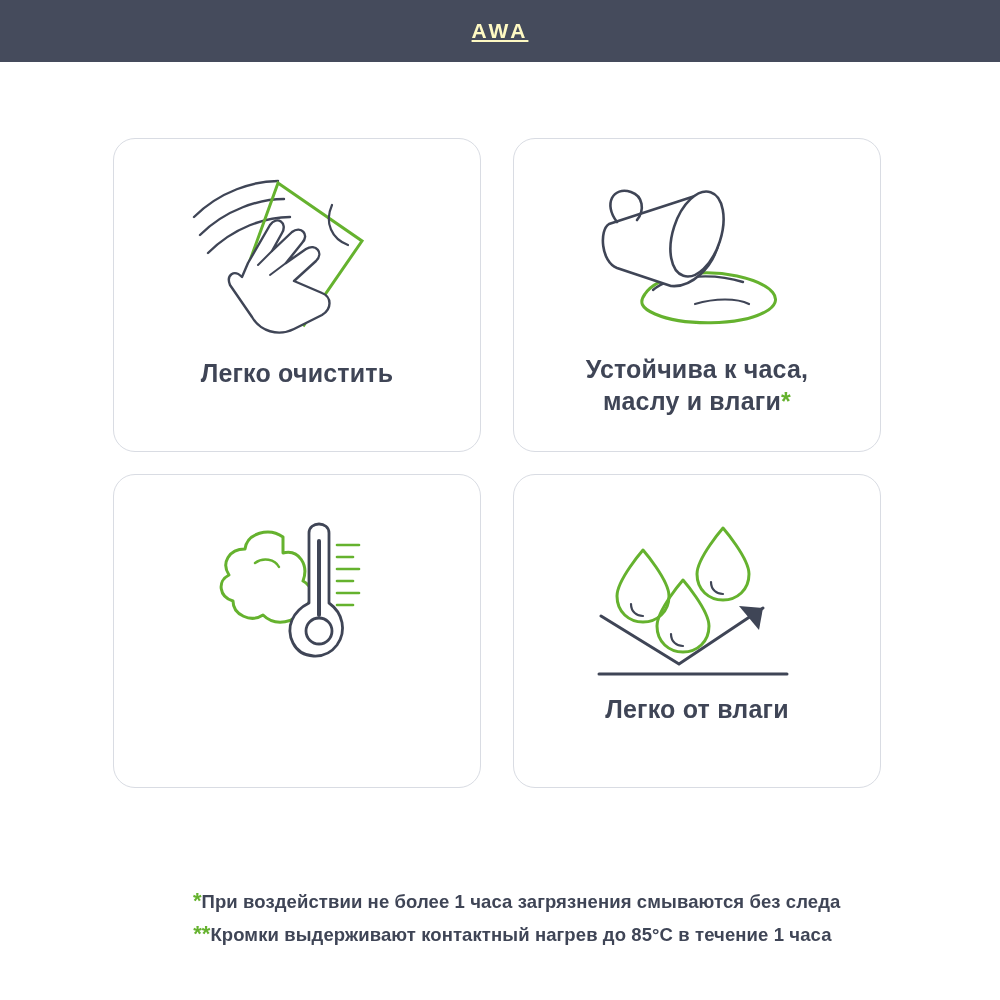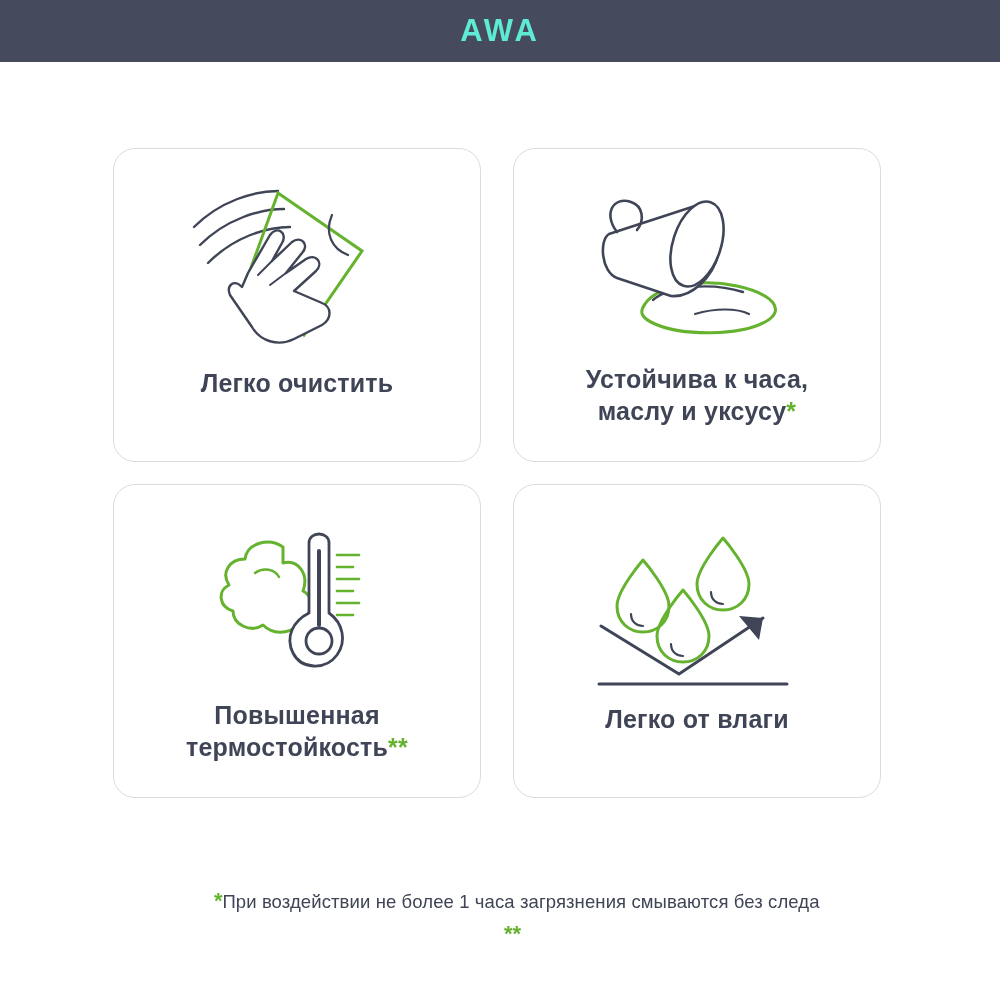--- a/index.html
+++ b/index.html
@@ -19,29 +19,30 @@
   .header {
     position: absolute;
     left: 0; top: 0;
     width: 1000px; height: 62px;
     background: #454b5c;
     display: flex;
     align-items: center;
     justify-content: center;
   }
   .header-title {
-    color: #5eead4;
-    font-size: 31px;
+    color: #fef9c3;
+    font-size: 21px;
     font-weight: bold;
     letter-spacing: 3px;
+    text-decoration: underline;
   }
   
   .grid {
     position: absolute;
-    left: 113px; top: 148px;
+    left: 113px; top: 138px;
     width: 768px;
     display: grid;
     grid-template-columns: 368px 368px;
     grid-template-rows: 314px 314px;
     column-gap: 32px;
     row-gap: 22px;
   }
   .card {
     position: relative;
     background: #ffffff;
@@ -93,21 +94,21 @@
     font-size: 22px;
     font-weight: bold;
     width: 42px;
     text-align: right;
     flex: 0 0 42px;
     line-height: 1;
   }
   .fn-text {
     color: #3f4556;
     font-size: 18.5px;
-    font-weight: normal;
+    font-weight: bold;
     letter-spacing: 0.1px;
     white-space: nowrap;
   }
   svg { display: block; }
 </style>
 </head>
 <body>
 
 <div id="page">
 
@@ -180,21 +181,21 @@
             </g>
 
             <ellipse cx="110" cy="62" rx="24" ry="44" fill="#ffffff" stroke="#3f4556" stroke-width="2.6" transform="rotate(18 110 62)"></ellipse>
 
             <path d="M30 50 C16 32, 26 14, 44 20 C56 24, 58 38, 50 48" fill="none" stroke="#3f4556" stroke-width="2.6" stroke-linecap="round"></path>
           </svg>
         </span>
       </div>
       <div class="card-label two-line">
         <span>Устойчива к часа,</span><br>
-        <span>маслу и уксусу</span><span class="ast">*</span>
+        <span>маслу и влаги</span><span class="ast">*</span>
       </div>
     </div>
 
     <div class="card">
       <div class="card-art">
         <span>
           <svg width="200" height="180" viewBox="0 0 200 180">
 
             <path d="M86 34 C72 24, 50 30, 48 46 C32 46, 24 60, 32 72 C20 78, 22 94, 36 98
                      C36 112, 54 120, 66 112 C78 124, 100 120, 104 106 C116 102, 118 84, 106 78
@@ -211,24 +212,20 @@
             </g>
 
             <path d="M112 30 C112 18, 132 18, 132 30 L132 100 C146 110, 150 128, 140 142
                      C128 158, 104 156, 96 140 C88 124, 96 108, 112 100 Z" fill="#ffffff" stroke="#3f4556" stroke-width="2.8" stroke-linejoin="round"></path>
 
             <path d="M122 38 L122 112" fill="none" stroke="#3f4556" stroke-width="4" stroke-linecap="round"></path>
             <circle cx="122" cy="128" r="13" fill="none" stroke="#3f4556" stroke-width="2.8"></circle>
           </svg>
         </span>
       </div>
-      <div class="card-label two-line">
-        <span>Повышенная</span><br>
-        <span>термостойкость</span><span class="ast">**</span>
-      </div>
     </div>
 
     <div class="card">
       <div class="card-art">
         <span>
           <svg width="220" height="190" viewBox="0 0 220 190">
 
             <g fill="none" stroke="#65b22e" stroke-width="3" stroke-linejoin="round">
               <path d="M56 52 C56 52, 30 82, 30 98 C30 114, 42 124, 56 124 C70 124, 82 114, 82 98 C82 82, 56 52, 56 52 Z"></path>
               <path d="M136 30 C136 30, 110 60, 110 76 C110 92, 122 102, 136 102 C150 102, 162 92, 162 76 C162 60, 136 30, 136 30 Z"></path>
@@ -256,16 +253,17 @@
 
   </div>
 
   <div class="footnotes">
     <div class="footnote">
       <span class="fn-mark">*</span>
       <span class="fn-text">При воздействии не более 1 часа загрязнения смываются без следа</span>
     </div>
     <div class="footnote">
       <span class="fn-mark">**</span>
+      <span class="fn-text">Кромки выдерживают контактный нагрев до 85°С в течение 1 часа</span>
     </div>
   </div>
 
 </div>
 
 </body></html>

